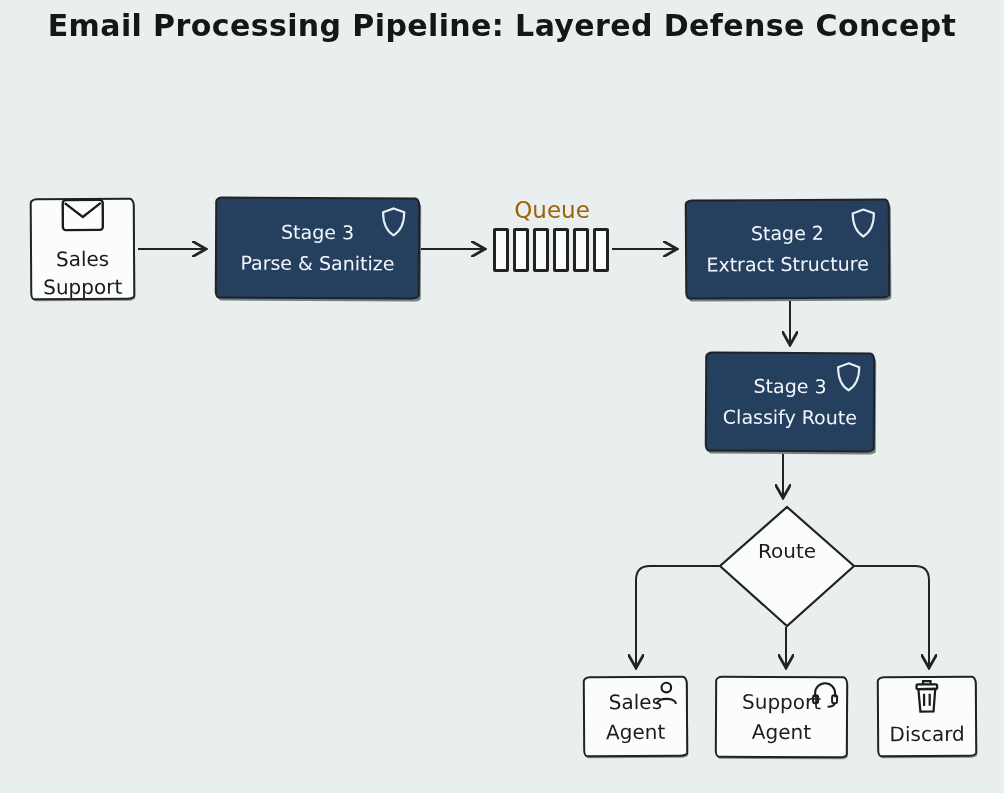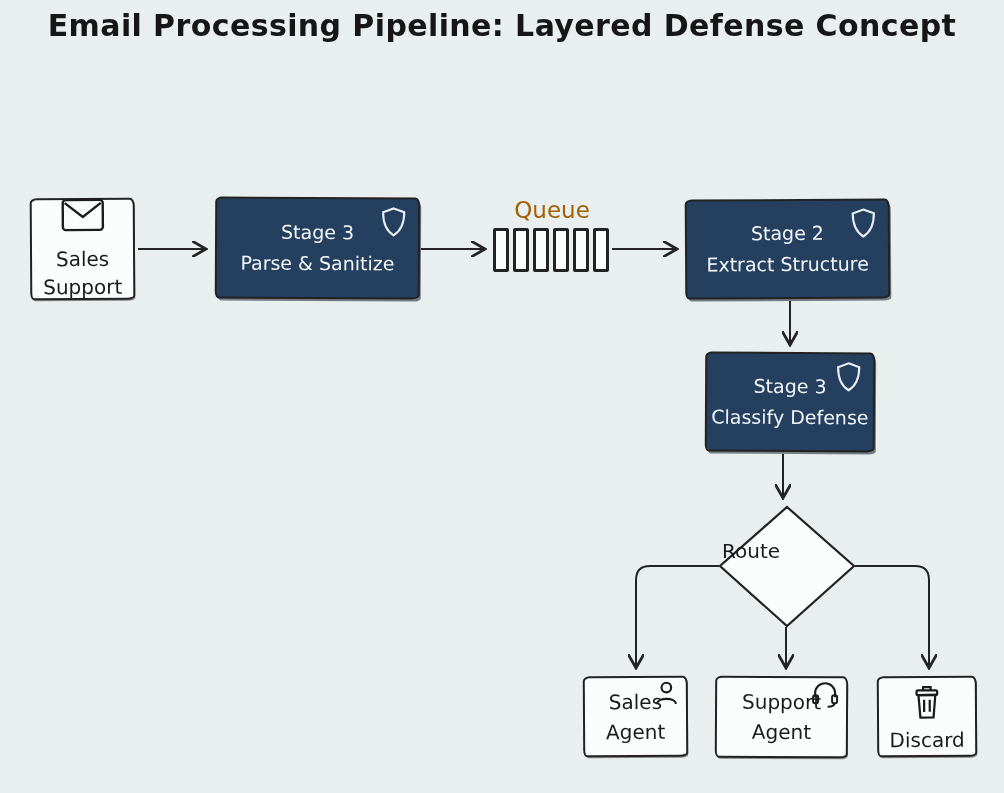--- a/index.html
+++ b/index.html
@@ -48,25 +48,25 @@
   #queue-slots{
     position:absolute;left:493px;top:228px;width:118px;height:44px;
     display:flex;gap:4px;
   }
   .queue-slot{
     box-sizing:border-box;width:16px;height:44px;
     border:3px solid #222;background:#fbfdfd;border-radius:2px;
   }
   #decision-label{
     position:absolute;left:722px;top:538px;width:130px;
-    font-size:20px;line-height:1.35;color:#1a1a1a;
+    text-align:center;font-size:20px;line-height:1.35;color:#1a1a1a;
   }
   #node-sales{left:583px;top:676px;width:105px;height:81px;font-size:20px;line-height:1.5;}
   #node-support{left:715px;top:676px;width:133px;height:82px;font-size:20px;line-height:1.5;}
-  #node-discard{left:877px;top:676px;width:100px;height:81px;font-size:20px;justify-content:flex-start;padding-top:6px;}
+  #node-discard{left:877px;top:676px;width:100px;height:81px;font-size:20px;justify-content:flex-start;padding-top:0;}
   #node-discard .discard-word{margin-top:2px;}
   .line{display:block;}
 </style>
 </head>
 <body>
 
 <div class="canvas">
 
   <div class="title">Email Processing Pipeline: Layered Defense Concept</div>
 
@@ -128,21 +128,21 @@
     <span class="line">Extract Structure</span>
   </div>
 
   <div class="node stage tilt-b" id="node-stage3">
     <span class="shield">
       <svg width="25" height="31" viewBox="0 0 26 32">
         <path d="M13 2 L24 6 C24 16 21 25 13 30 C5 25 2 16 2 6 Z" fill="none" stroke="currentColor" stroke-width="2.2"></path>
       </svg>
     </span>
     <span class="line">Stage 3</span>
-    <span class="line">Classify Defense</span>
+    <span class="line">Classify Route</span>
   </div>
 
   <div id="decision-label">
     <span class="line">Route</span>
   </div>
 
   <div class="node tilt-a" id="node-sales">
     <span class="corner-icon">
       <svg width="25" height="25" viewBox="0 0 26 26">
         <circle cx="13" cy="7" r="5" fill="none" stroke="currentColor" stroke-width="2.2"></circle>

